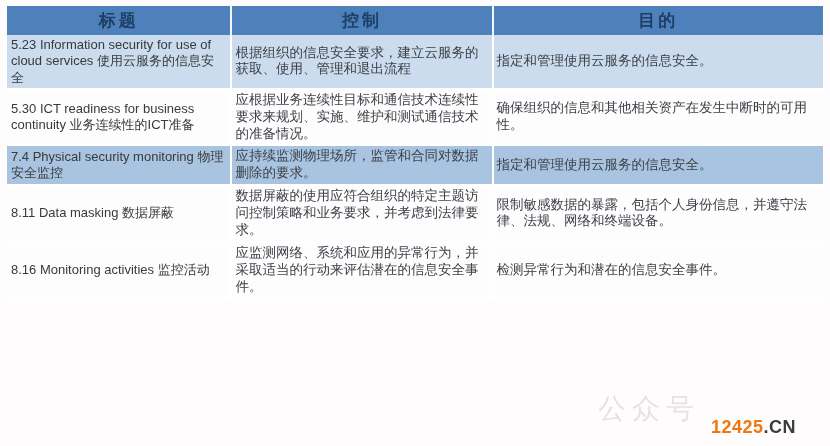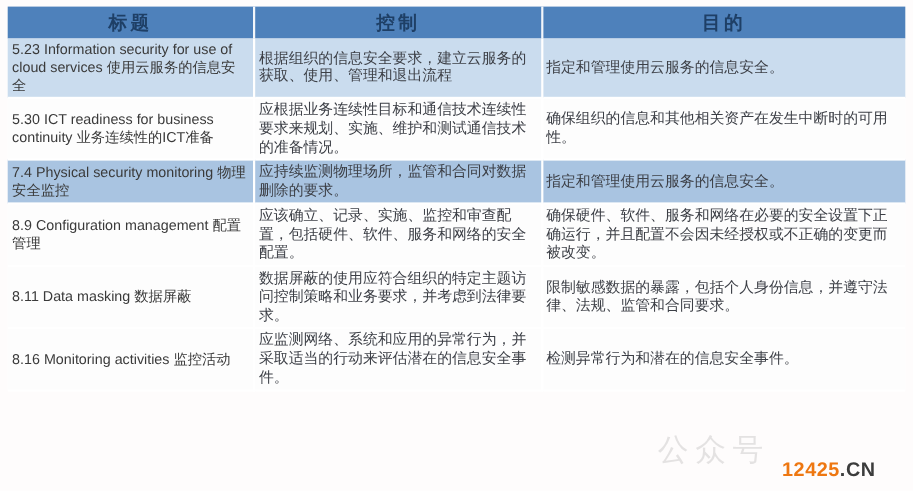--- a/index.html
+++ b/index.html
@@ -116,28 +116,23 @@
         <td class="title-cell">5.30 ICT readiness for business continuity 业务连续性的ICT准备</td>
         <td class="zh-cell">应根据业务连续性目标和通信技术连续性要求来规划、实施、维护和测试通信技术的准备情况。</td>
         <td class="zh-cell">确保组织的信息和其他相关资产在发生中断时的可用性。</td>
       </tr>
       <tr class="shade-medium">
         <td class="title-cell">7.4 Physical security monitoring 物理安全监控</td>
         <td class="zh-cell">应持续监测物理场所，监管和合同对数据删除的要求。</td>
         <td class="zh-cell">指定和管理使用云服务的信息安全。</td>
       </tr>
       <tr class="shade-white">
-        <td class="title-cell">8.9 Configuration management 配置管理</td>
-        <td class="zh-cell">应该确立、记录、实施、监控和审查配置，包括硬件、软件、服务和网络的安全配置。</td>
-        <td class="zh-cell">确保硬件、软件、服务和网络在必要的安全设置下正确运行，并且配置不会因未经授权或不正确的变更而被改变。</td>
-      </tr>
-      <tr class="shade-white">
         <td class="title-cell">8.11 Data masking 数据屏蔽</td>
         <td class="zh-cell">数据屏蔽的使用应符合组织的特定主题访问控制策略和业务要求，并考虑到法律要求。</td>
-        <td class="zh-cell">限制敏感数据的暴露，包括个人身份信息，并遵守法律、法规、监管和合同要求。</td>
+        <td class="zh-cell">限制敏感数据的暴露，包括个人身份信息，并遵守法律、法规、网络和终端设备。</td>
       </tr>
       <tr class="shade-white">
         <td class="title-cell">8.16 Monitoring activities 监控活动</td>
         <td class="zh-cell">应监测网络、系统和应用的异常行为，并采取适当的行动来评估潜在的信息安全事件。</td>
         <td class="zh-cell">检测异常行为和潜在的信息安全事件。</td>
       </tr>
 
     </tbody>
   </table>
 

